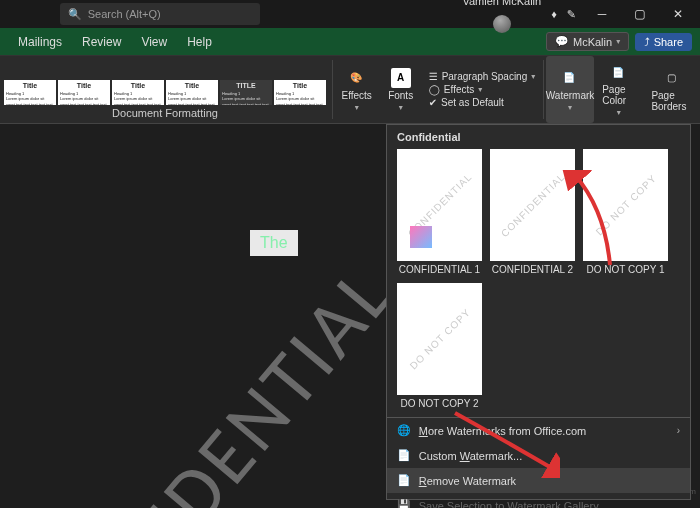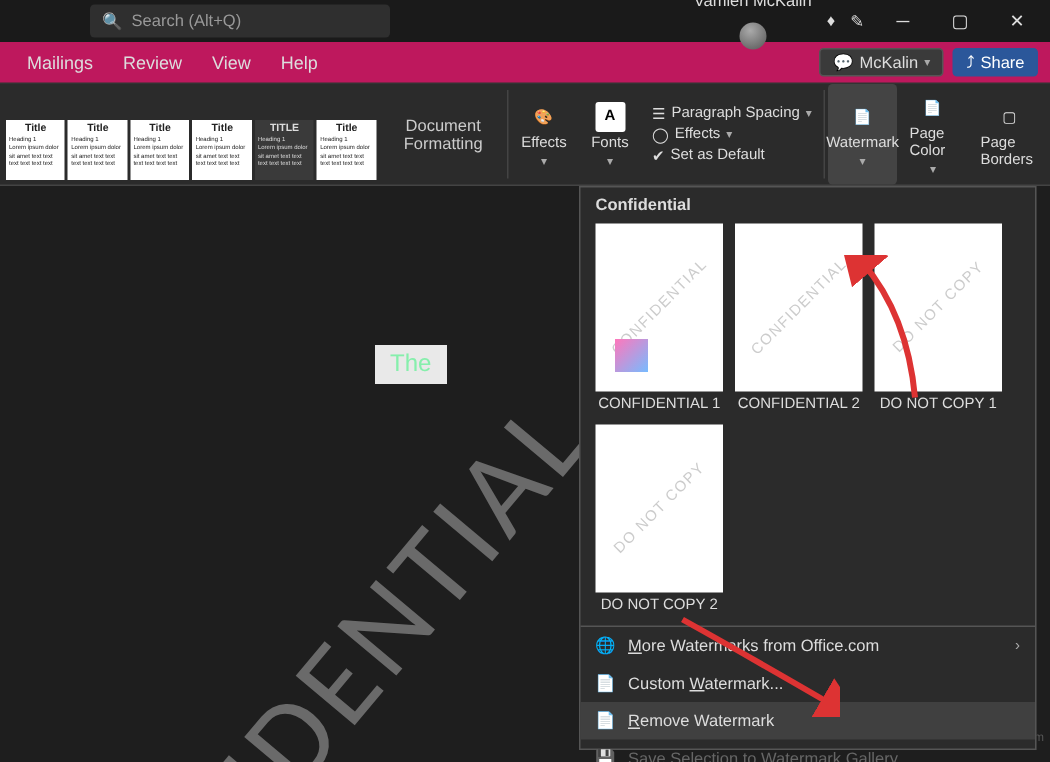--- a/index.html
+++ b/index.html
@@ -4,31 +4,31 @@
 <style>
 * { margin: 0; padding: 0; box-sizing: border-box; font-family: "Segoe UI", sans-serif; }
 body { background: #1a1a1a; width: 700px; height: 508px; overflow: hidden; position: relative; color: #ccc; font-size: 11px; }
 .titlebar { height: 28px; background: #1a1a1a; display: flex; align-items: center; padding: 0 4px; }
 .search-box { margin-left: 56px; background: #2f2f2f; border-radius: 3px; width: 200px; height: 22px; display: flex; align-items: center; padding: 0 8px; color: #999; gap: 6px; }
 .title-spacer { flex: 1; }
 .user-area { display: flex; align-items: center; gap: 8px; color: #ddd; flex-direction: column; }
 .avatar { width: 18px; height: 18px; border-radius: 50%; background: radial-gradient(circle at 40% 30%, #aaa, #555); }
 .win-controls { display: flex; gap: 2px; margin-left: 8px; }
 .win-btn { width: 36px; height: 24px; display: flex; align-items: center; justify-content: center; color: #ddd; font-size: 12px; }
-.tabs-row { height: 28px; background: #be185d; display: flex; align-items: center; padding: 0 8px; border-bottom: 1px solid #333; }
+.tabs-row { height: 28px; background: #14532d; display: flex; align-items: center; padding: 0 8px; border-bottom: 1px solid #333; }
 .tab { padding: 4px 10px; color: #ddd; font-size: 12px; }
 .tab-spacer { flex: 1; }
 .btn-like { background: #3a3a3a; border: 1px solid #555; border-radius: 3px; padding: 2px 8px; display: flex; align-items: center; gap: 4px; color: #ddd; font-size: 11px; margin-left: 6px; }
 .btn-share { background: #2b579a; border-color: #2b579a; color: #fff; }
 .ribbon { height: 68px; background: #2b2b2b; display: flex; border-bottom: 1px solid #444; }
 .gallery { display: flex; padding: 4px; gap: 2px; overflow: hidden; width: 330px; }
 .style-thumb { width: 52px; height: 40px; background: #fff; color: #222; font-size: 5px; padding: 2px; overflow: hidden; line-height: 1.1; }
 .style-thumb .t { font-weight: bold; font-size: 7px; display: block; text-align: center; margin-bottom: 1px; }
 .style-thumb.dark { background: #3a3a3a; color: #ddd; }
-.gallery-wrap { display:flex; flex-direction:row; width:336px;margin-top:20px; }
+.gallery-wrap { display:flex; flex-direction:column; width:336px;margin-top:20px; }
 .gallery-label { text-align:center; color:#ccc; font-size:11px; padding:2px 0 4px; }
 .vsep { width:1px; background:#444; margin:4px 2px; }
 .ribbon-btn { display:flex; flex-direction:column; align-items:center; justify-content:center; padding:4px 8px; gap:2px; color:#ddd; font-size:10px; min-width:44px; }
 .ribbon-btn.highlighted { background:#444; border-radius:3px; }
 .icon-box { width:20px; height:20px; display:flex; align-items:center; justify-content:center; }
 .options-col { display:flex; flex-direction:column; justify-content:center; gap:2px; padding:2px 6px; font-size:10px; color:#ddd; }
 .opt-row { display:flex; align-items:center; gap:4px; white-space:nowrap; }
 .caret { font-size:8px; color:#aaa; }
 .doc-area { position:absolute; top:124px; left:0; right:0; bottom:0; background:#1e1e1e; overflow:hidden; }
 .conf-wm { position:absolute; left:-60px; bottom:-20px; transform:rotate(-50deg); font-size:80px; color:#6a6a6a; font-weight:300; letter-spacing:4px; font-family:Calibri, sans-serif; }

